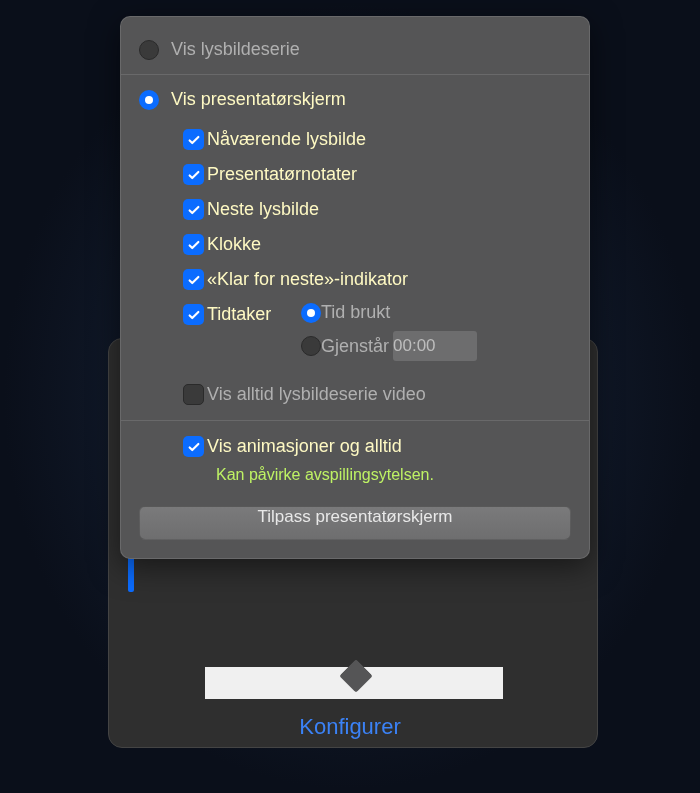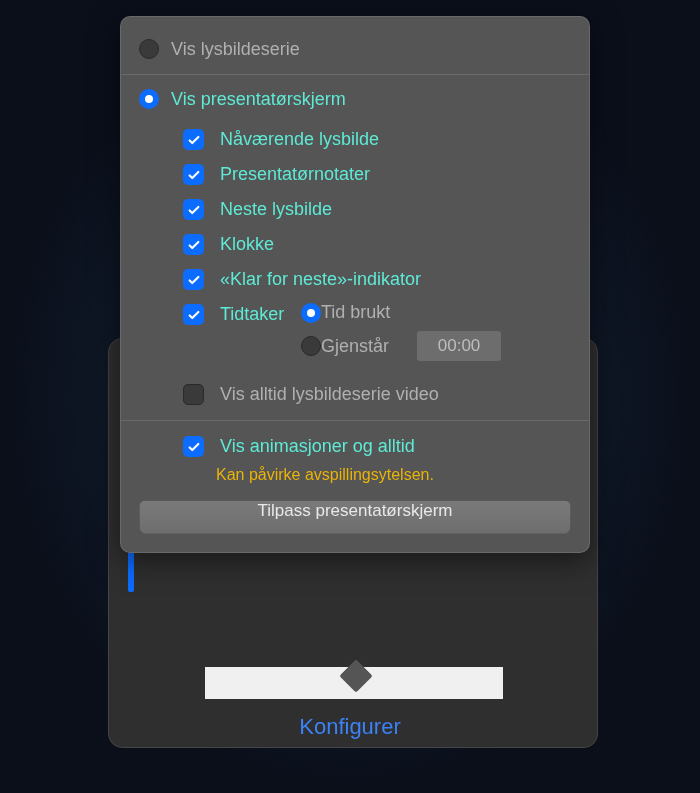--- a/index.html
+++ b/index.html
@@ -70,21 +70,21 @@
     border-radius: 10px;
     border: 1px solid rgba(255,255,255,0.12);
     box-shadow: 0 8px 30px rgba(0,0,0,0.5);
     padding: 16px 18px 18px 18px;
     z-index: 10;
     color: #d6d6d6;
     font-size: 18px;
   }
   .radio-row {
     display: flex;
-    align-items: flex-start;
+    align-items: flex-end;
     gap: 12px;
     padding: 6px 0;
   }
   .radio {
     width: 20px;
     height: 20px;
     border-radius: 50%;
     flex-shrink: 0;
     display: flex;
     align-items: center;
@@ -109,21 +109,21 @@
     background: rgba(255,255,255,0.12);
     margin: 8px -18px;
   }
   .section {
     padding-left: 44px;
     padding-top: 6px;
   }
   .check-row {
     display: flex;
     align-items: center;
-    gap: 16px;
+    gap: 3px;
     padding: 7px 0;
   }
   .check {
     width: 21px;
     height: 21px;
     border-radius: 5px;
     flex-shrink: 0;
     display: flex;
     align-items: center;
     justify-content: center;
@@ -148,45 +148,44 @@
     padding: 4px 0;
     color: #b0b0b0;
   }
   .time-field {
     width: 84px;
     height: 30px;
     background: #6d6d6e;
     border: none;
     border-radius: 3px;
     color: #bdbdbd;
-    text-align: center;
     font-size: 17px;
     font-family: inherit;
-    margin-left: 28px;
+    margin-left: 4px;
   }
   .hint {
-    color: #eab308;
+    color: #bef264;
     font-size: 16px;
     margin-left: 33px;
     margin-top: 2px;
-    margin-bottom: 16px;
+    margin-bottom: 22px;
   }
   .button {
     width: 100%;
     height: 34px;
     background: linear-gradient(#7a7a7b, #6e6e6f);
     border: 1px solid rgba(0,0,0,0.2);
     border-radius: 6px;
     color: #e8e8e8;
     font-size: 17px;
     display: flex;
     justify-content: center;
     cursor: pointer;
   }
-  .label { color: #5eead4; }
+  .label { color: #fef9c3; }
   .label.dim { color: #b0b0b0; }
 </style>
 </head>
 <body>
 
 <div class="card"></div>
 <div class="thumb-bg"></div>
 <div class="thumb-page"></div>
 <div class="configure">Konfigurer</div>
 

